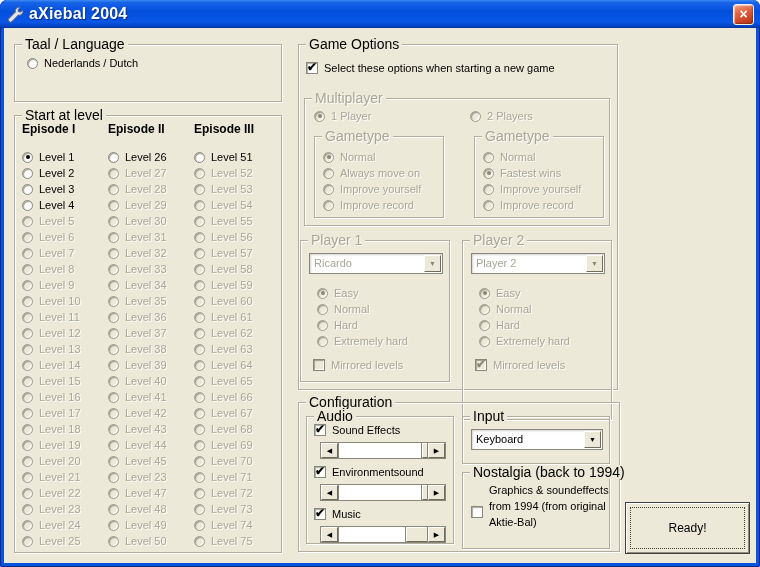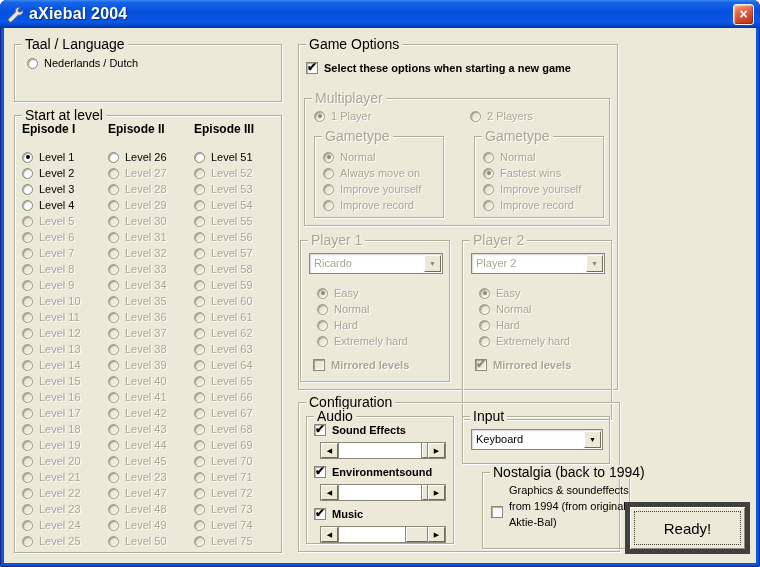--- a/index.html
+++ b/index.html
@@ -61,21 +61,21 @@
   .cb-row { position:absolute; display:flex; align-items:flex-start; font-size:11px; }
   .checkbox {
     position:relative; width:12px; height:12px; background:#fff; flex:0 0 auto;
     border:1px solid #8A8678;
     box-shadow: inset 1px 1px 1px rgba(90,86,72,.5), inset -1px -1px 1px rgba(255,255,255,.95);
   }
   .checkbox .check { display:none; position:absolute; left:0px; top:-3px; font-size:12px; font-weight:bold; color:#000; }
   .checkbox.checked .check { display:block; }
   .checkbox.disabled { background:var(--form_bg,#ECE9D8); }
   .checkbox.disabled .check { color:#8B887A; }
-  .cb-row .lbl { margin-left:6px; line-height:13px;font-weight:bold; }
+  .cb-row .lbl { margin-left:6px; line-height:13px; }
   .cb-row.disabled .lbl { color:var(--disabled_text,#A9A694); text-shadow:1px 1px 0 #fff; }
   
   .combo {
     position:absolute; height:21px; background:#fff;
     border:1px solid #8A8678; box-shadow: inset 1px 1px 2px rgba(0,0,0,.18);
   }
   .combo .value { position:absolute; left:4px; top:3px; font-size:11px; white-space:nowrap; }
   .combo.disabled .value { color:var(--disabled_text,#A9A694); }
   .combo .btn {
     position:absolute; right:1px; top:1px; bottom:1px; width:17px;
@@ -100,23 +100,23 @@
     box-shadow: 0 0 0 1px #8A8678;
   }
   
   .ep-header { position:absolute; font-size:12px; font-weight:bold; white-space:nowrap; }
   .levels-col { position:absolute; width:84px; }
   
   .vlist { position:absolute; }
   
   #ready-btn {
     position:absolute; background:var(--form_bg,#ECE9D8);
-    border:5px solid #404040;
+    border:1px solid #404040;
     box-shadow: inset 1px 1px 0 #FFFFFF, inset -1px -1px 0 #8F8C7C;
-    display:flex; align-items:center; justify-content:center; font-size:15px;
+    display:flex; align-items:center; justify-content:center; font-size:12px;
   }
   #ready-btn .focus { position:absolute; inset:4px; border:1px dotted #444036; }
 </style>
 </head>
 <body>
 
 <div id="window">
 
   <div id="titlebar">
     <svg id="title-icon" viewBox="0 0 16 16">
@@ -636,21 +636,21 @@
     </div>
 
     <div class="gb" style="left:458px; top:388px; width:148px; height:48px;">
       <span class="gb-title">Input</span>
       <div class="combo" style="left:8px; top:12px; width:132px;">
         <span class="value">Keyboard</span>
         <span class="btn">▼</span>
       </div>
     </div>
 
-    <div class="gb" style="left:458px; top:444px; width:148px; height:77px;margin-left:20px;">
+    <div class="gb" style="left:458px; top:444px; width:148px; height:77px;">
       <span class="gb-title">Nostalgia (back to 1994)</span>
       <span class="checkbox" style="position:absolute; left:8px; top:33px;"></span>
       <div style="position:absolute; left:26px; top:9px; line-height:16px; white-space:nowrap;">
         <div>Graphics &amp; soundeffects</div>
         <div>from 1994 (from original</div>
         <div>Aktie-Bal)</div>
       </div>
     </div>
 
     <div id="ready-btn" style="left:621px; top:474px; width:125px; height:52px;">

